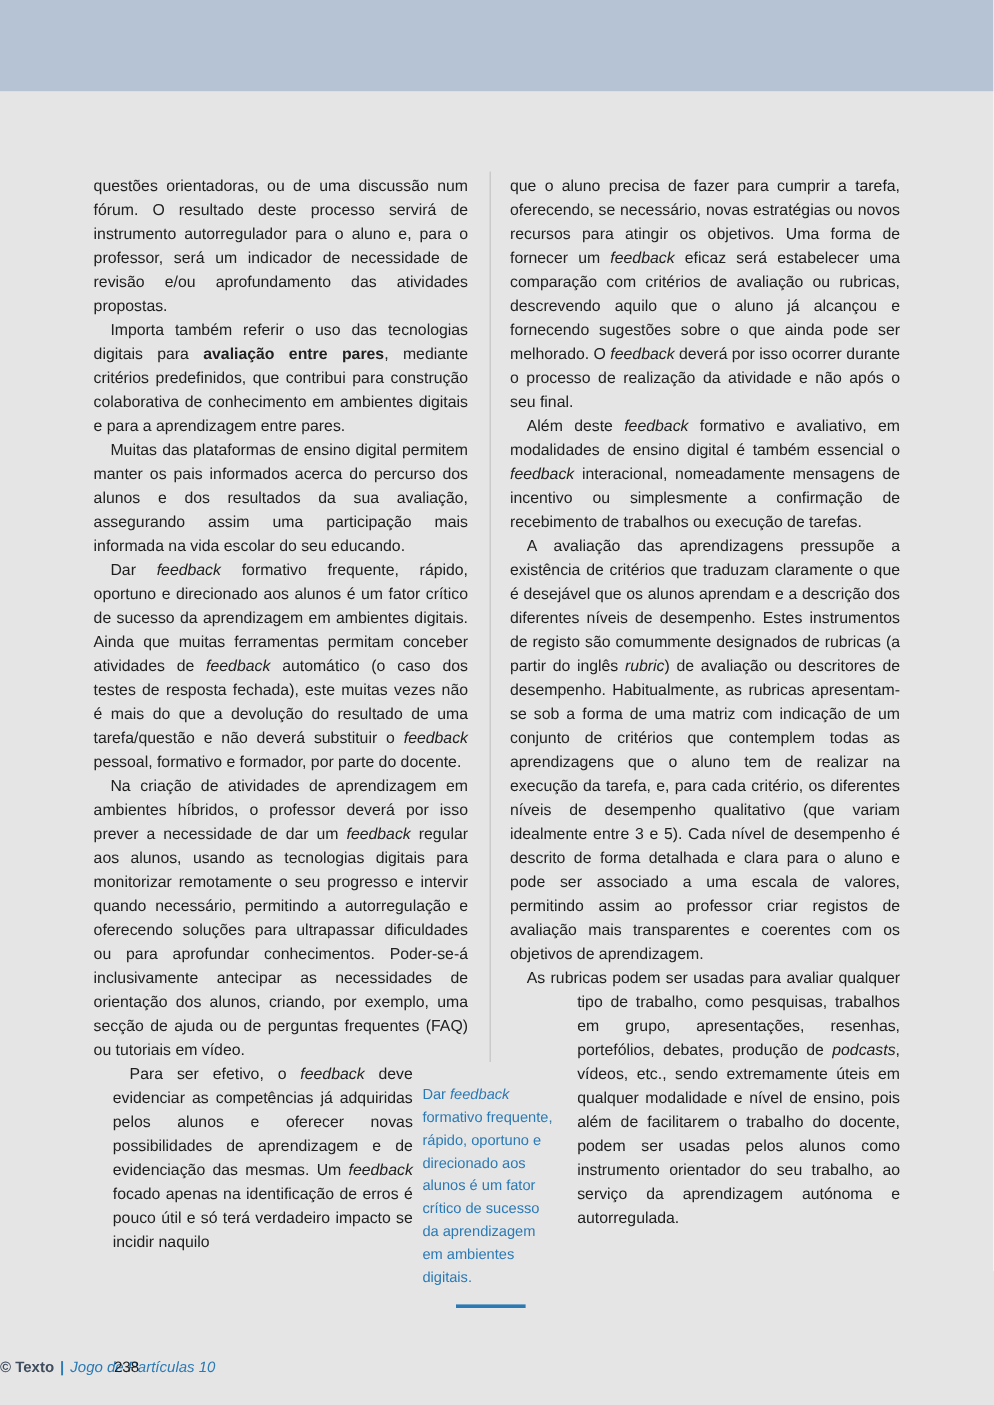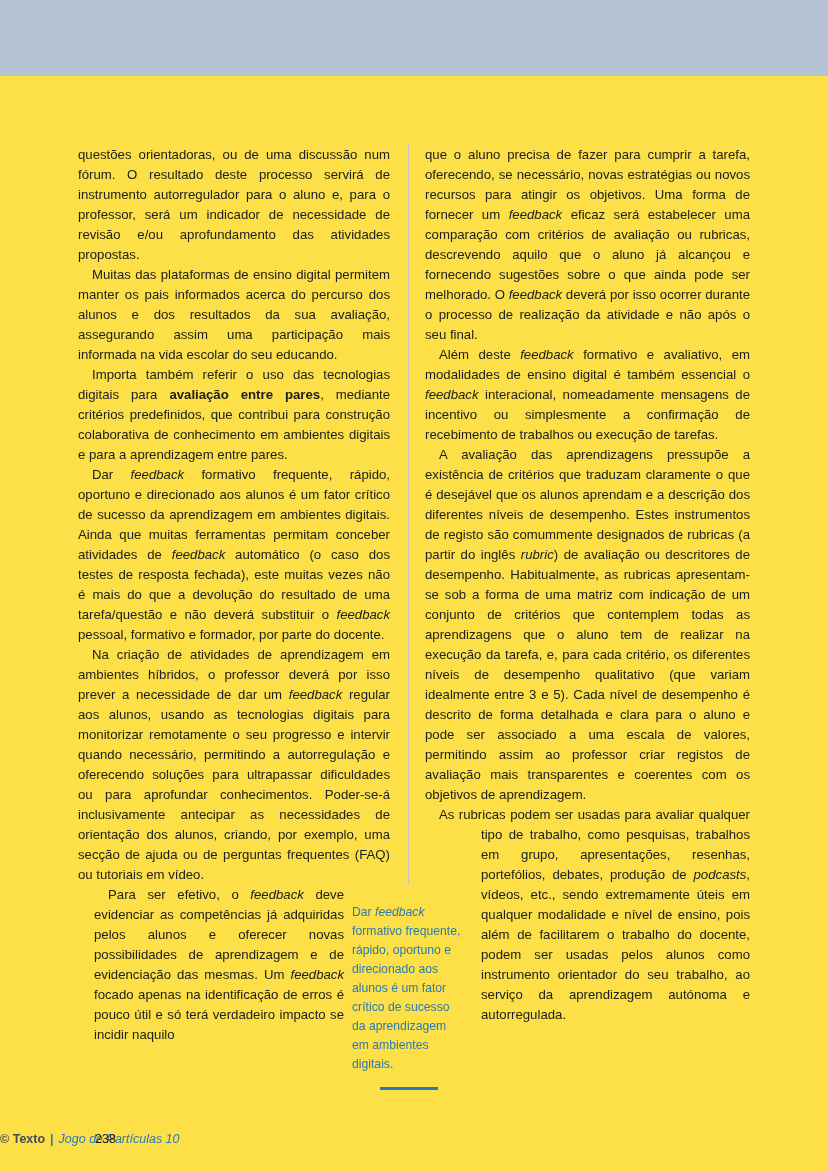--- a/index.html
+++ b/index.html
@@ -7,21 +7,21 @@
     --accent-blue:#2a7ab5;
     --divider:#c4c4c4;
     --body-text:#202020;
     --footer-brand:#3f4d5e;
   }
   *{box-sizing:border-box;}
   html,body{margin:0;padding:0;background:#ffffff;}
   .page{
     position:relative;
     width:828px;height:1171px;
-    background:#fde047;
+    background:#e5e5e5;
     font-family:"Liberation Sans", sans-serif;
     overflow:hidden;
   }
   .band{
     position:absolute;top:0;left:0;width:100%;height:76px;
     background:var(--header-band,#b6c3d4);
   }
   .columns{
     position:absolute;top:145px;left:78px;width:672px;
     display:flex;justify-content:space-between;align-items:flex-start;
@@ -84,22 +84,22 @@
 <div class="page">
 
   <div class="band"></div>
 
   <div class="divider"></div>
 
   <main class="columns">
 
     <section class="col col-left">
       <p class="para">questões orientadoras, ou de uma discussão num fórum. O resultado deste processo servirá de instrumento autorregulador para o aluno e, para o professor, será um indicador de necessidade de revisão e/ou aprofundamento das atividades propostas.</p>
+      <p class="para indent">Importa também referir o uso das tecnologias digitais para <b>avaliação entre pares</b>, mediante critérios predefinidos, que contribui para construção colaborativa de conhecimento em ambientes digitais e para a aprendizagem entre pares.</p>
       <p class="para indent">Muitas das plataformas de ensino digital permitem manter os pais informados acerca do percurso dos alunos e dos resultados da sua avaliação, assegurando assim uma participação mais informada na vida escolar do seu educando.</p>
-      <p class="para indent">Importa também referir o uso das tecnologias digitais para <b>avaliação entre pares</b>, mediante critérios predefinidos, que contribui para construção colaborativa de conhecimento em ambientes digitais e para a aprendizagem entre pares.</p>
       <p class="para indent">Dar <i>feedback</i> formativo frequente, rápido, oportuno e direcionado aos alunos é um fator crítico de sucesso da aprendizagem em ambientes digitais. Ainda que muitas ferramentas permitam conceber atividades de <i>feedback</i> automático (o caso dos testes de resposta fechada), este muitas vezes não é mais do que a devolução do resultado de uma tarefa/questão e não deverá substituir o <i>feedback</i> pessoal, formativo e formador, por parte do docente.</p>
       <p class="para indent">Na criação de atividades de aprendizagem em ambientes híbridos, o professor deverá por isso prever a necessidade de dar um <i>feedback</i> regular aos alunos, usando as tecnologias digitais para monitorizar remotamente o seu progresso e intervir quando necessário, permitindo a autorregulação e oferecendo soluções para ultrapassar dificuldades ou para aprofundar conhecimentos. Poder-se-á inclusivamente antecipar as necessidades de orientação dos alunos, criando, por exemplo, uma secção de ajuda ou de perguntas frequentes (FAQ) ou tutoriais em vídeo.</p>
       <p class="para indent wrap-right">Para ser efetivo, o <i>feedback</i> deve evidenciar as competências já adquiridas pelos alunos e oferecer novas possibilidades de aprendizagem e de evidenciação das mesmas. Um <i>feedback</i> focado apenas na identificação de erros é pouco útil e só terá verdadeiro impacto se incidir naquilo</p>
     </section>
 
     <section class="col col-right">
       <p class="para">que o aluno precisa de fazer para cumprir a tarefa, oferecendo, se necessário, novas estratégias ou novos recursos para atingir os objetivos. Uma forma de fornecer um <i>feedback</i> eficaz será estabelecer uma comparação com critérios de avaliação ou rubricas, descrevendo aquilo que o aluno já alcançou e fornecendo sugestões sobre o que ainda pode ser melhorado. O <i>feedback</i> deverá por isso ocorrer durante o processo de realização da atividade e não após o seu final.</p>
       <p class="para indent">Além deste <i>feedback</i> formativo e avaliativo, em modalidades de ensino digital é também essencial o <i>feedback</i> interacional, nomeadamente mensagens de incentivo ou simplesmente a confirmação de recebimento de trabalhos ou execução de tarefas.</p>
       <p class="para indent">A avaliação das aprendizagens pressupõe a existência de critérios que traduzam claramente o que é desejável que os alunos aprendam e a descrição dos diferentes níveis de desempenho. Estes instrumentos de registo são comummente designados de rubricas (a partir do inglês <i>rubric</i>) de avaliação ou descritores de desempenho. Habitualmente, as rubricas apresentam-se sob a forma de uma matriz com indicação de um conjunto de critérios que contemplem todas as aprendizagens que o aluno tem de realizar na execução da tarefa, e, para cada critério, os diferentes níveis de desempenho qualitativo (que variam idealmente entre 3 e 5). Cada nível de desempenho é descrito de forma detalhada e clara para o aluno e pode ser associado a uma escala de valores, permitindo assim ao professor criar registos de avaliação mais transparentes e coerentes com os objetivos de aprendizagem.</p>
       <p class="para wrap-left">As rubricas podem ser usadas para avaliar qualquer tipo de trabalho, como pesquisas, trabalhos em grupo, apresentações, resenhas, portefólios, debates, produção de <i>podcasts</i>, vídeos, etc., sendo extremamente úteis em qualquer modalidade e nível de ensino, pois além de facilitarem o trabalho do docente, podem ser usadas pelos alunos como instrumento orientador do seu trabalho, ao serviço da aprendizagem autónoma e autorregulada.</p>

